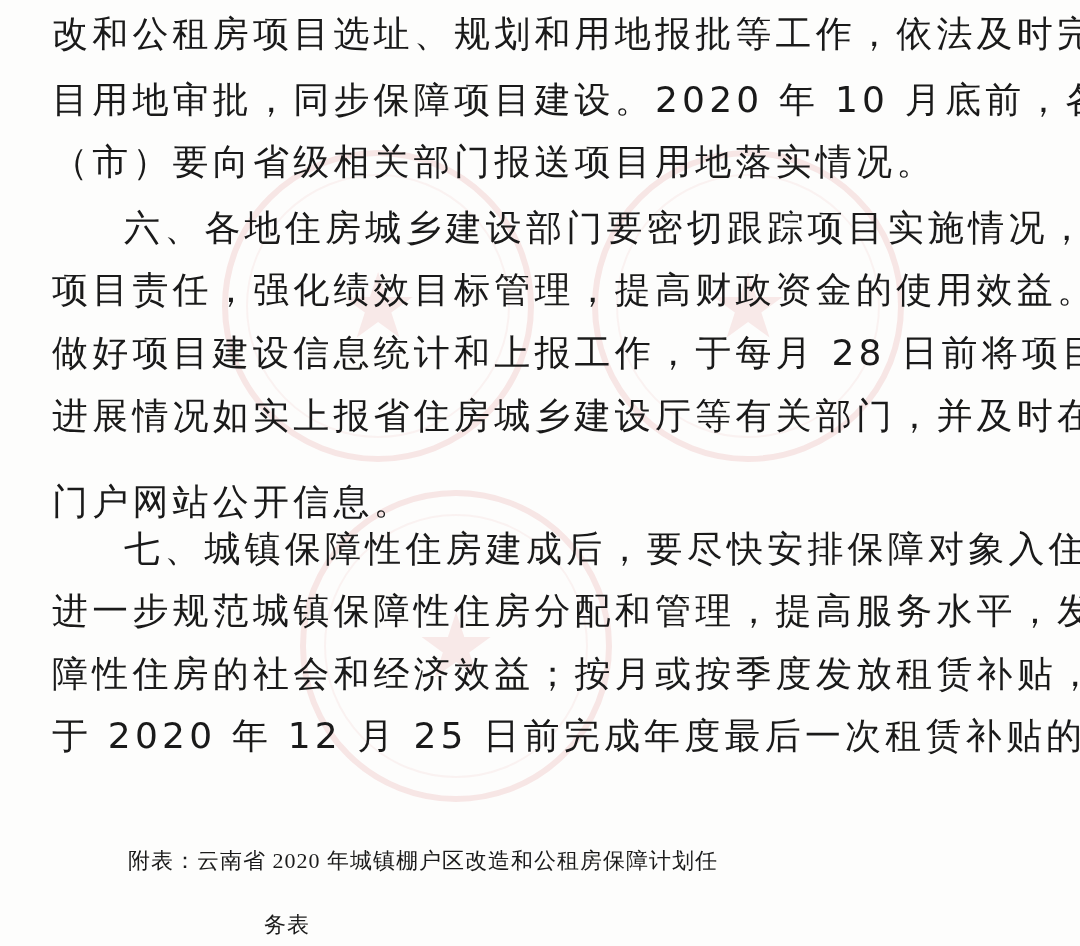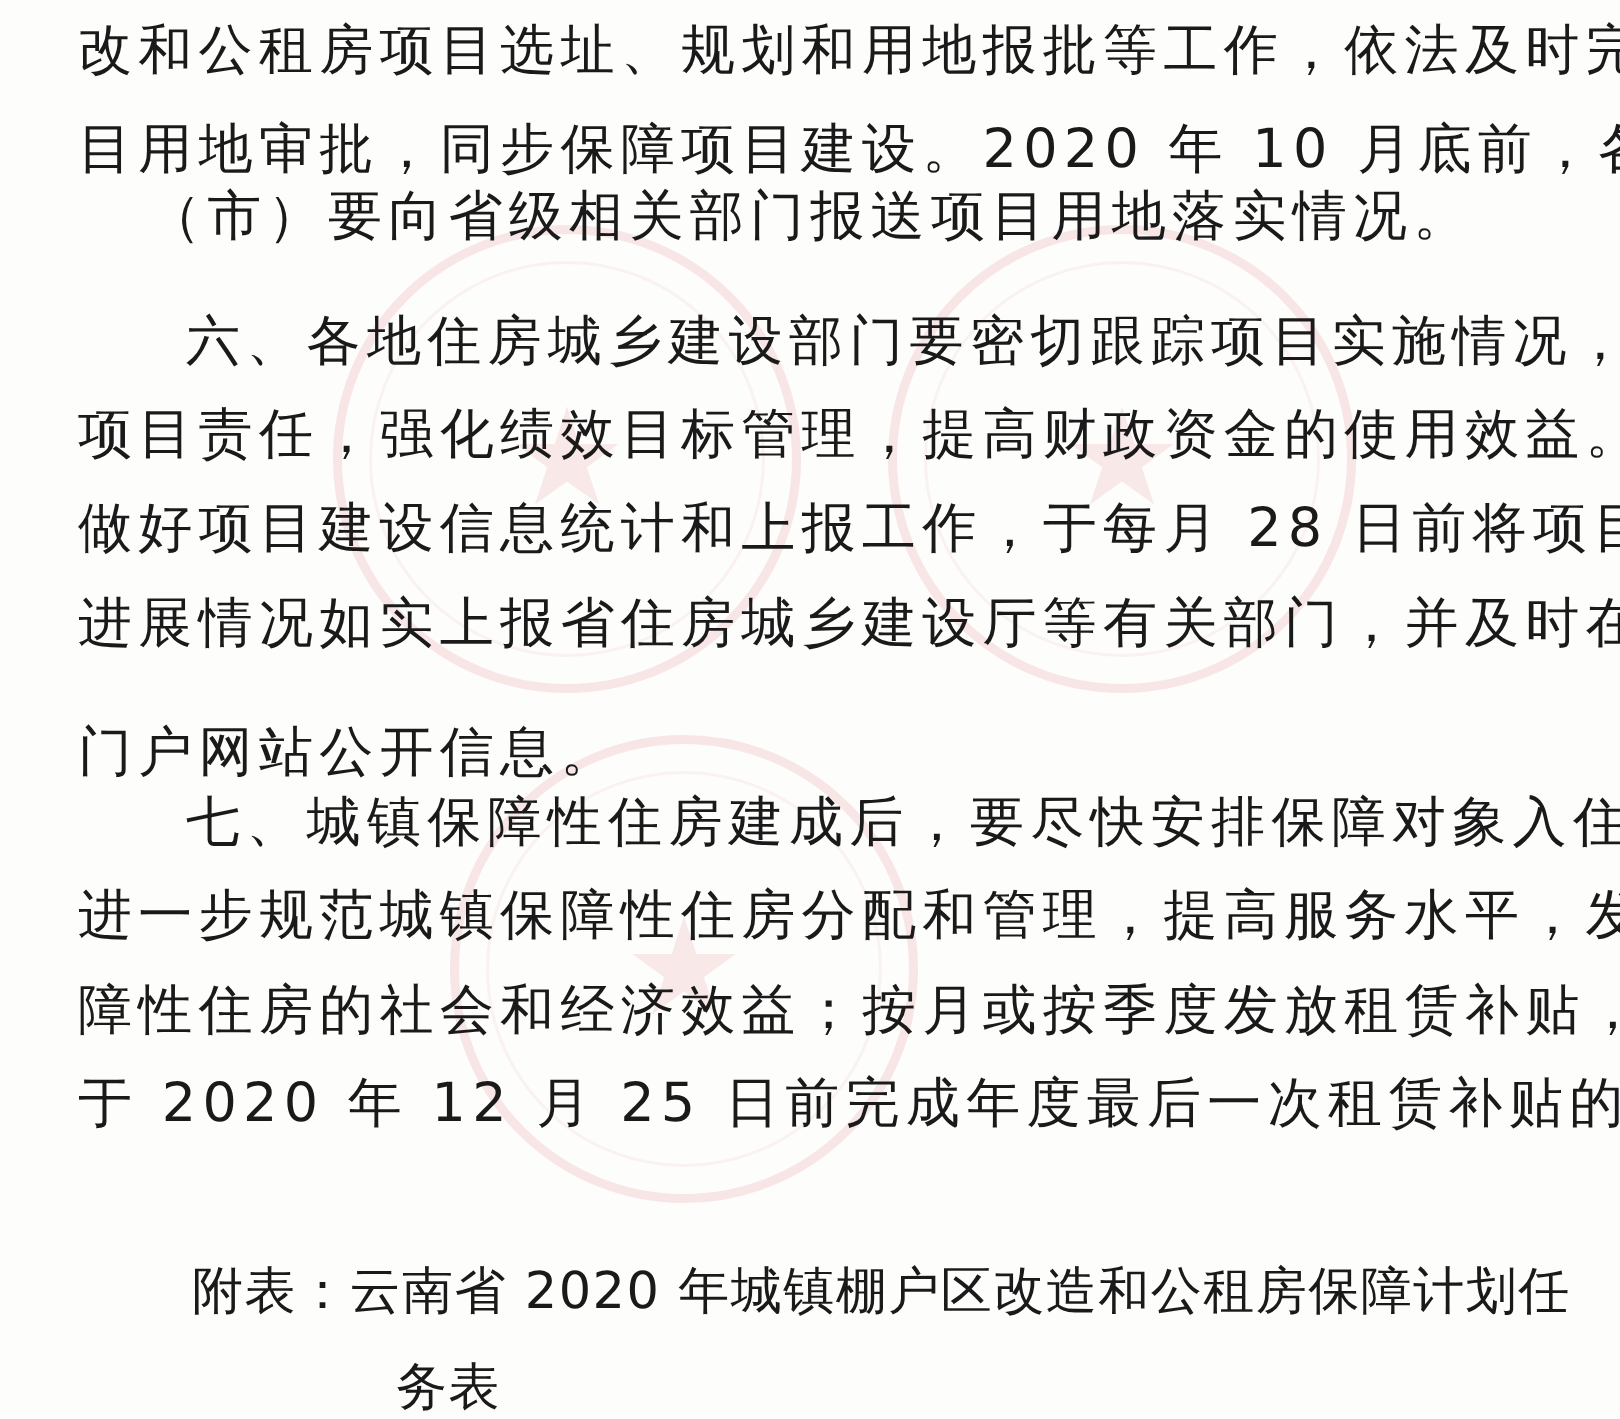--- a/index.html
+++ b/index.html
@@ -37,24 +37,25 @@
       font-size: 36px;
       line-height: 44px;
       white-space: nowrap;
       letter-spacing: 4.2px;
     }
     .line.justify { text-align: justify; text-align-last: justify; }
     .line.indent { left: 124px; width: 888px; }
     .attach {
       position: absolute;
       left: 128px;
-      font-size: 34px;
+      font-size: 22px;
       line-height: 44px;
       white-space: nowrap;
       letter-spacing: 1px;
+      font-family: Liberation Serif, serif;
     }
     .attach2 { left: 224px; }
   </style>
 </head>
 <body>
 
 <div class="seal" style="left:222px; top:150px; width:300px; height:300px;">
   <div class="inner"></div>
     <div class="star">★</div>
 </div>
@@ -64,21 +65,21 @@
 </div>
 <div class="seal" style="left:300px; top:490px; width:300px; height:300px;">
   <div class="inner"></div>
     <div class="star">★</div>
 </div>
 
 <div class="page">
   <div>
     <div class="line justify" style="top:12px;">改和公租房项目选址、规划和用地报批等工作，依法及时完成项</div>
     <div class="line justify" style="top:78px;">目用地审批，同步保障项目建设。2020 年 10 月底前，各州</div>
-    <div class="line" style="top:123px;margin-left:46px;">（市）要向省级相关部门报送项目用地落实情况。</div>
+    <div class="line" style="top:140px;">（市）要向省级相关部门报送项目用地落实情况。</div>
   </div>
 
   <div>
     <div class="line justify indent" style="top:206px;">六、各地住房城乡建设部门要密切跟踪项目实施情况，落实</div>
     <div class="line justify" style="top:268px;">项目责任，强化绩效目标管理，提高财政资金的使用效益。认真</div>
     <div class="line justify" style="top:331px;">做好项目建设信息统计和上报工作，于每月 28 日前将项目建设</div>
     <div class="line justify" style="top:394px;">进展情况如实上报省住房城乡建设厅等有关部门，并及时在各地</div>
     <div class="line" style="top:480px;">门户网站公开信息。</div>
   </div>
 

